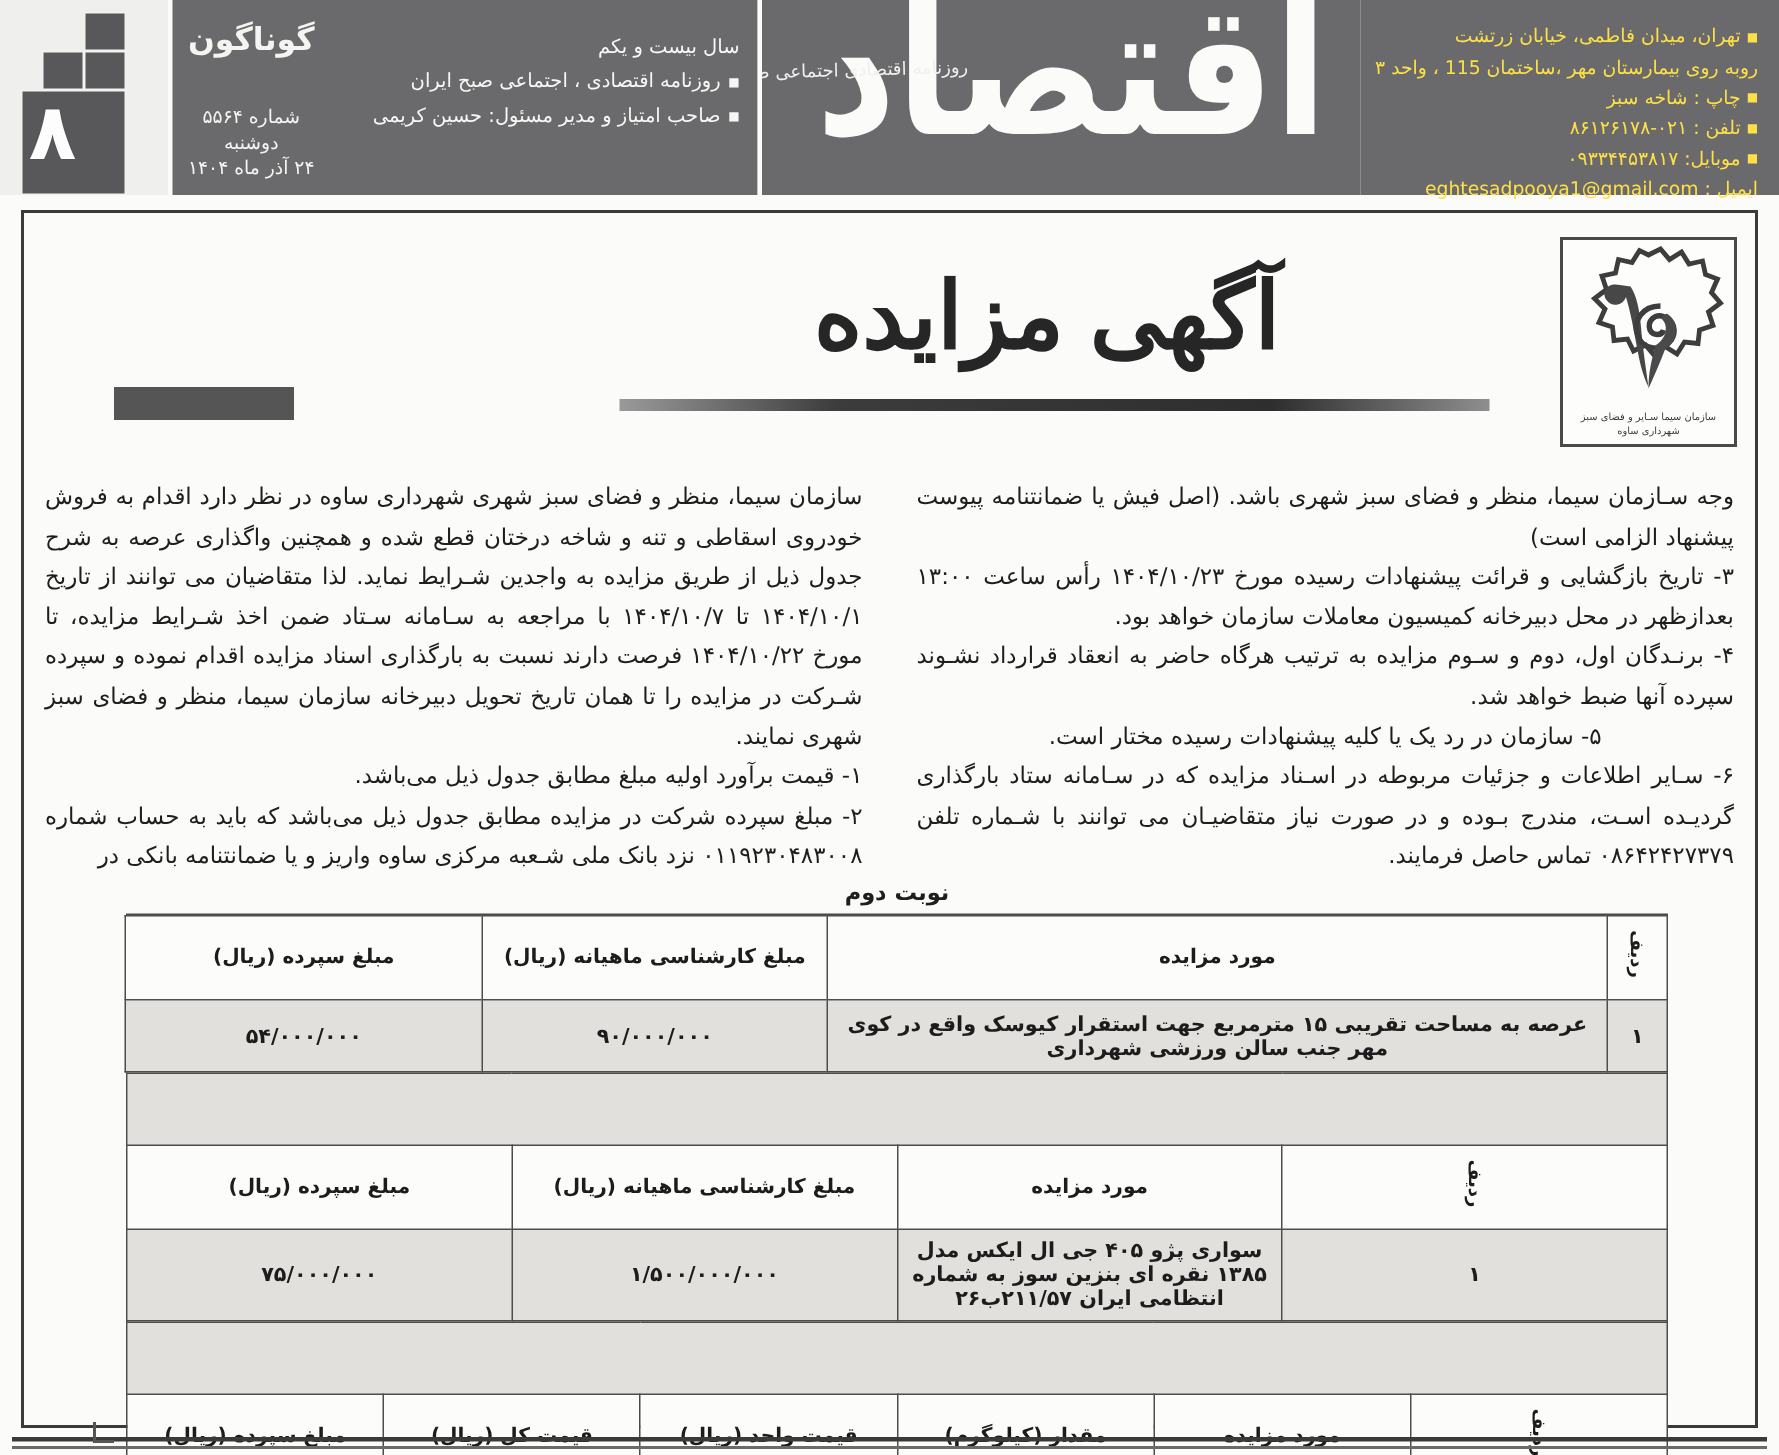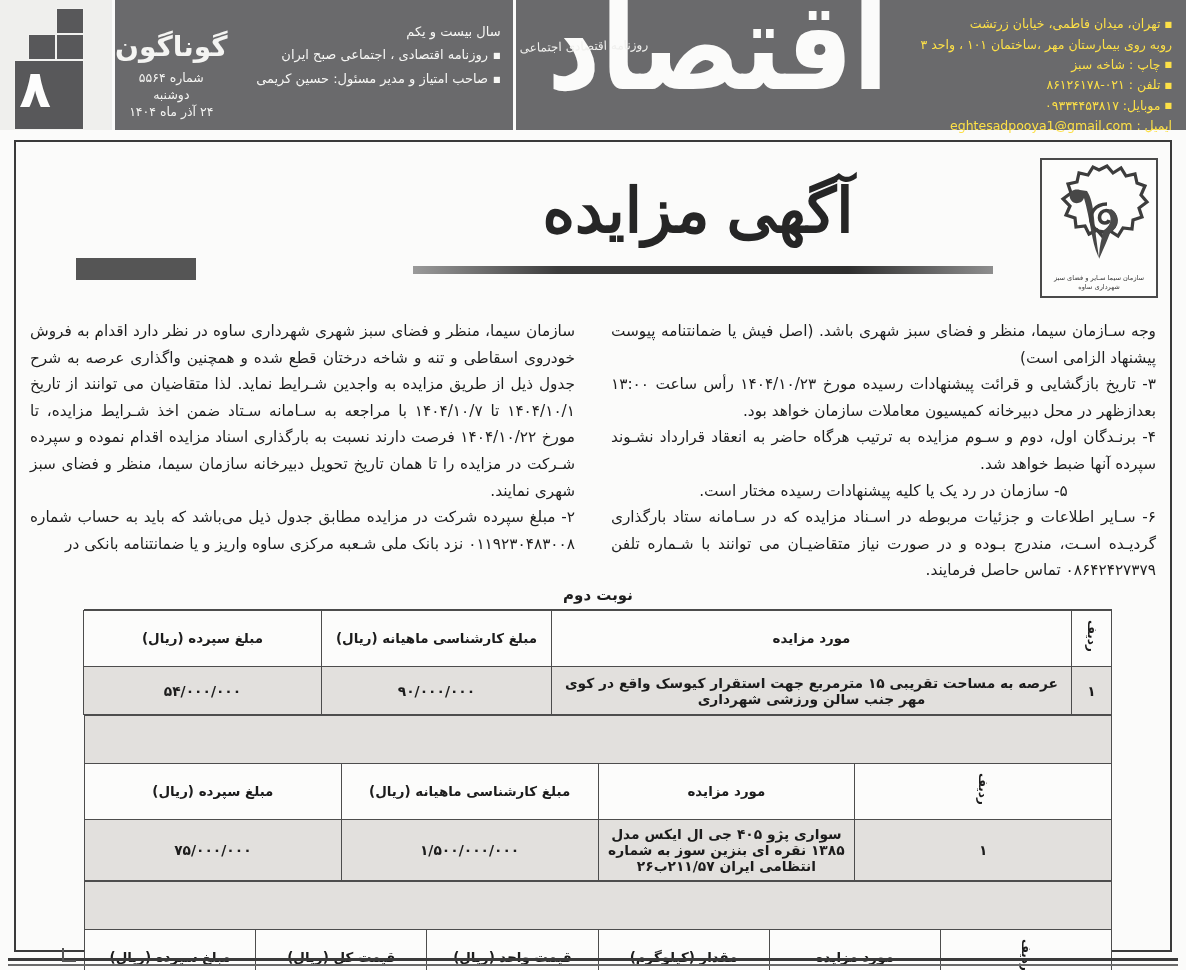--- a/index.html
+++ b/index.html
@@ -71,23 +71,23 @@
   }
   .mh-section {
     flex: 0 0 105px;
     background: #6a6a6c;
     color: #f4f4f2;
     text-align: center;
     position: relative;
     border-left: 3px solid #fbfbfa;
   }
   .mh-section .sec-title {
-    font-size: 28px;
-    font-weight: bold;
-    margin-top: 30px;
+    font-size: 21px;
+    font-weight: bold;
+    margin-top: 14px;
     letter-spacing: 0.5px;
   }
   .mh-section .sec-meta {
     position: absolute;
     bottom: 10px; left: 0; right: 0;
     font-size: 12.5px;
     line-height: 17px;
   }
   .mh-logo {
     flex: 1 1 auto;
@@ -351,21 +351,21 @@
       <div class="nline bul">صاحب امتیاز و مدیر مسئول: حسین کریمی</div>
     </div>
 
     <div class="mh-logo">
       <div class="logo-word">اقتصاد پویا</div>
       <div class="logo-sub">روزنامه اقتصادی اجتماعی صبح ایران</div>
     </div>
 
     <div class="mh-info">
       <div class="ln bul">تهران، میدان فاطمی، خیابان زرتشت</div>
-      <div class="ln">روبه روی بیمارستان مهر ،ساختمان ۱۰۱ ، واحد ۳</div>
+      <div class="ln">روبه روی بیمارستان مهر ،ساختمان 115 ، واحد ۳</div>
       <div class="ln bul">چاپ : شاخه سبز</div>
       <div class="ln bul">تلفن : ۰۲۱-۸۶۱۲۶۱۷۸</div>
       <div class="ln bul">موبایل: ۰۹۳۳۴۴۵۳۸۱۷</div>
       <div class="ln">
         <span>ایمیل :</span>
         <span>eghtesadpooya1@gmail.com</span>
       </div>
     </div>
 
   </div>
@@ -388,20 +388,21 @@
       </div>
     </div>
     <div class="big-title">آگهی مزایده</div>
     <div class="title-rule"></div>
     <div class="title-block"></div>
   </div>
 
   <div class="cols">
     <div class="col">
       <p>سازمان سیما، منظر و فضای سبز شهری شهرداری ساوه در نظر دارد اقدام به فروش خودروی اسقاطی و تنه و شاخه درختان قطع شده و همچنین واگذاری عرصه به شرح جدول ذیل از طریق مزایده به واجدین شـرایط نماید. لذا متقاضیان می توانند از تاریخ ۱۴۰۴/۱۰/۱ تا ۱۴۰۴/۱۰/۷ با مراجعه به سـامانه سـتاد ضمن اخذ شـرایط مزایده، تا مورخ ۱۴۰۴/۱۰/۲۲ فرصت دارند نسبت به بارگذاری اسناد مزایده اقدام نموده و سپرده شـرکت در مزایده را تا همان تاریخ تحویل دبیرخانه سازمان سیما، منظر و فضای سبز شهری نمایند.</p>
+      <p>۱- قیمت برآورد اولیه مبلغ مطابق جدول ذیل می‌باشد.</p>
       <p>۲- مبلغ سپرده شرکت در مزایده مطابق جدول ذیل می‌باشد که باید به حساب شماره ۰۱۱۹۲۳۰۴۸۳۰۰۸ نزد بانک ملی شـعبه مرکزی ساوه واریز و یا ضمانتنامه بانکی در</p>
     </div>
     <div class="col">
       <p>وجه سـازمان سیما، منظر و فضای سبز شهری باشد. (اصل فیش یا ضمانتنامه پیوست پیشنهاد الزامی است)</p>
       <p>۳- تاریخ بازگشایی و قرائت پیشنهادات رسیده مورخ ۱۴۰۴/۱۰/۲۳ رأس ساعت ۱۳:۰۰ بعدازظهر در محل دبیرخانه کمیسیون معاملات سازمان خواهد بود.</p>
       <p>۴- برنـدگان اول، دوم و سـوم مزایده به ترتیب هرگاه حاضر به انعقاد قرارداد نشـوند سپرده آنها ضبط خواهد شد.</p>
       <p class="centered-last">۵- سازمان در رد یک یا کلیه پیشنهادات رسیده مختار است.</p>
       <p>۶- سـایر اطلاعات و جزئیات مربوطه در اسـناد مزایده که در سـامانه ستاد بارگذاری گردیـده اسـت، مندرج بـوده و در صورت نیاز متقاضیـان می توانند با شـماره تلفن ۰۸۶۴۲۴۲۷۳۷۹ تماس حاصل فرمایند.</p>
     </div>
   </div>

